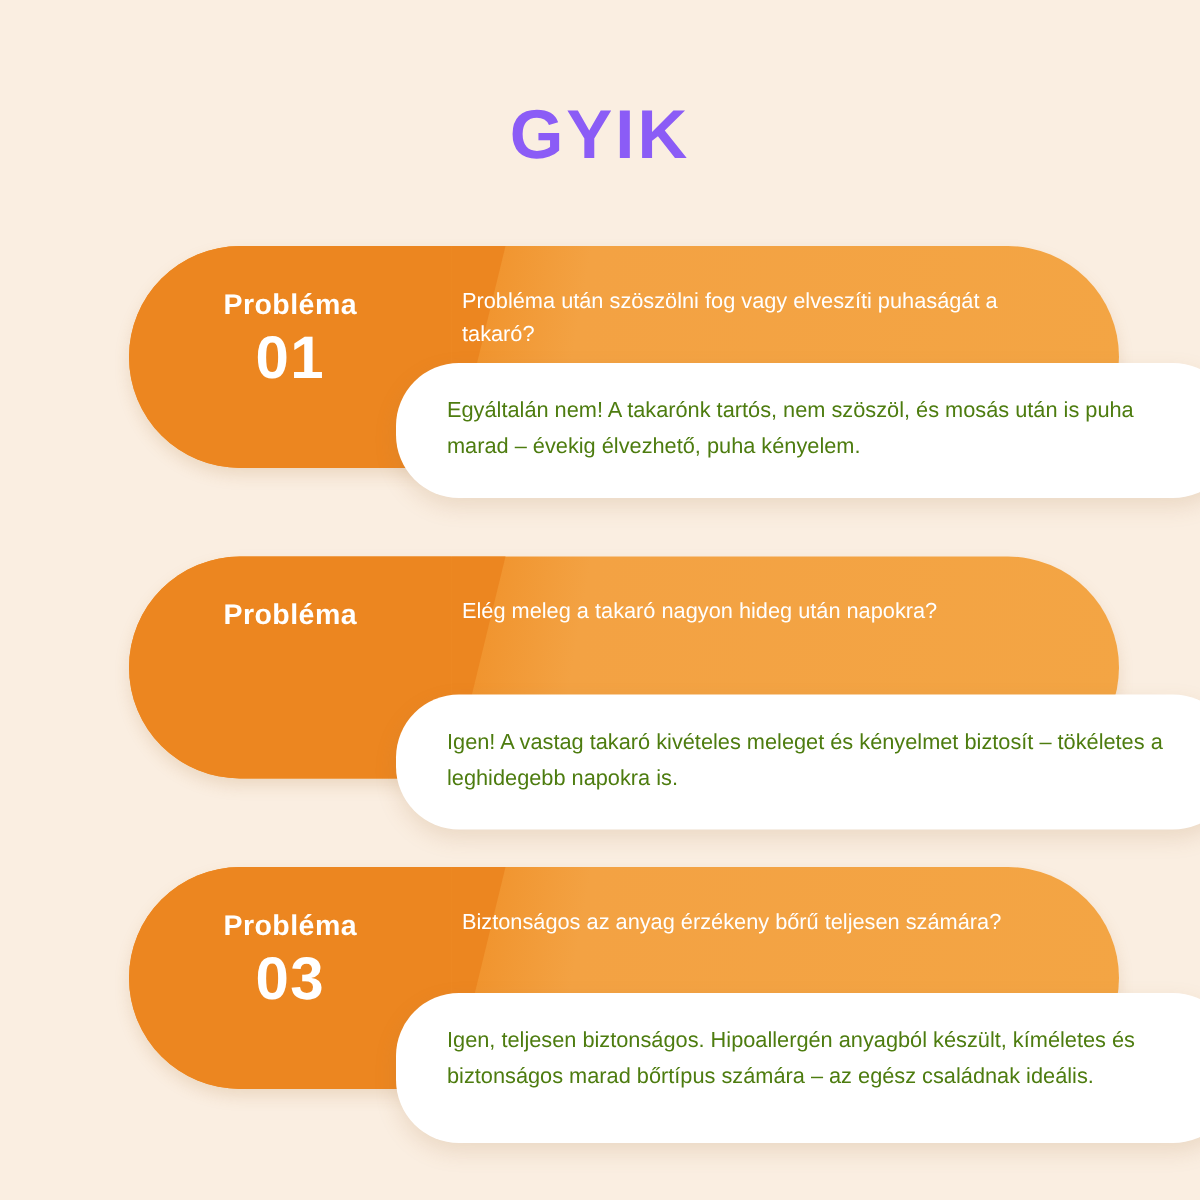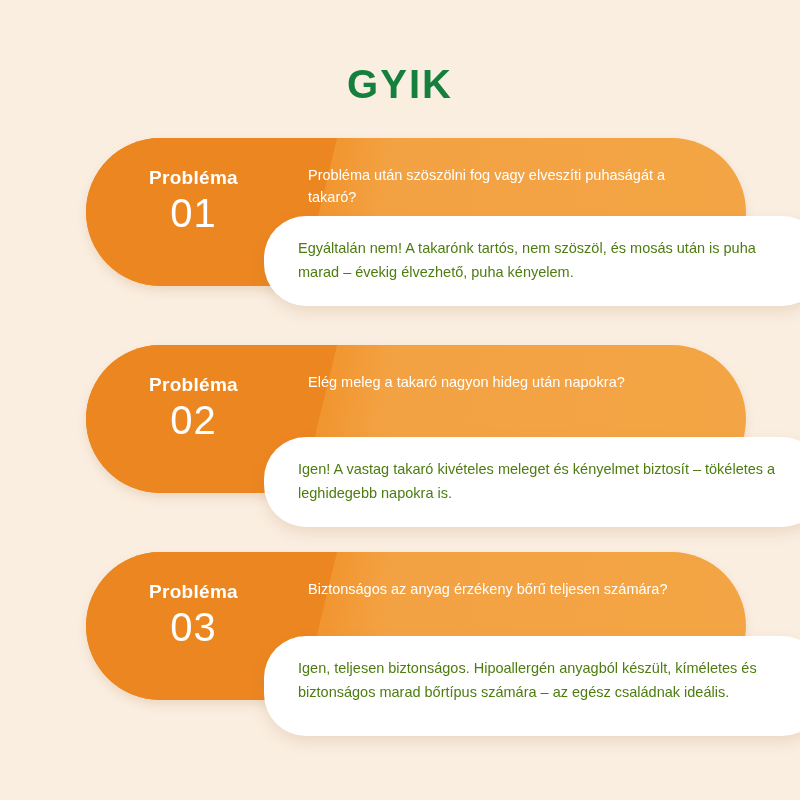--- a/index.html
+++ b/index.html
@@ -15,30 +15,30 @@
   }
   .page {
     position: relative;
     width: 800px;
     height: 800px;
     background: #faeee1;
     box-sizing: border-box;
   }
   .title {
     text-align: center;
-    font-size: 40px;
+    font-size: 46px;
     font-weight: bold;
     letter-spacing: 2px;
-    color: #15803d;
+    color: #8b5cf6;
     padding-top: 62px;
     margin: 0;
   }
 
   .faq-list {
-    margin-top: 31px;
+    margin-top: 48px;
     padding-left: 32px;
   }
 
   .faq-item {
     position: relative;
     width: 660px;
     margin: 0 auto 42px auto;
     height: 165px;
   }
 
@@ -84,21 +84,21 @@
     z-index: 5;
   }
   .badge-label {
     font-size: 19px;
     font-weight: bold;
     letter-spacing: .3px;
     line-height: 24px;
   }
   .badge-number {
     font-size: 40px;
-    font-weight: normal;
+    font-weight: bold;
     line-height: 46px;
     letter-spacing: 1px;
   }
 
   .question {
     position: absolute;
     left: 222px;
     top: 26px;
     width: 400px;
     color: #ffffff;
@@ -152,21 +152,20 @@
         <div class="answer-text">Egyáltalán nem! A takarónk tartós, nem szöszöl, és mosás után is puha marad – évekig élvezhető, puha kényelem.</div>
       </div>
     </div>
 
     <div class="faq-item item-2">
       <div class="orange-card">
         <div class="badge-lobe"></div>
       </div>
       <div class="badge-text">
         <div class="badge-label">Probléma</div>
-        <div class="badge-number">02</div>
       </div>
       <div class="question">Elég meleg a takaró nagyon hideg után napokra?</div>
       <div class="answer-card">
         <div class="answer-text">Igen! A vastag takaró kivételes meleget és kényelmet biztosít – tökéletes a leghidegebb napokra is.</div>
       </div>
     </div>
 
     <div class="faq-item item-3">
       <div class="orange-card">
         <div class="badge-lobe"></div>

